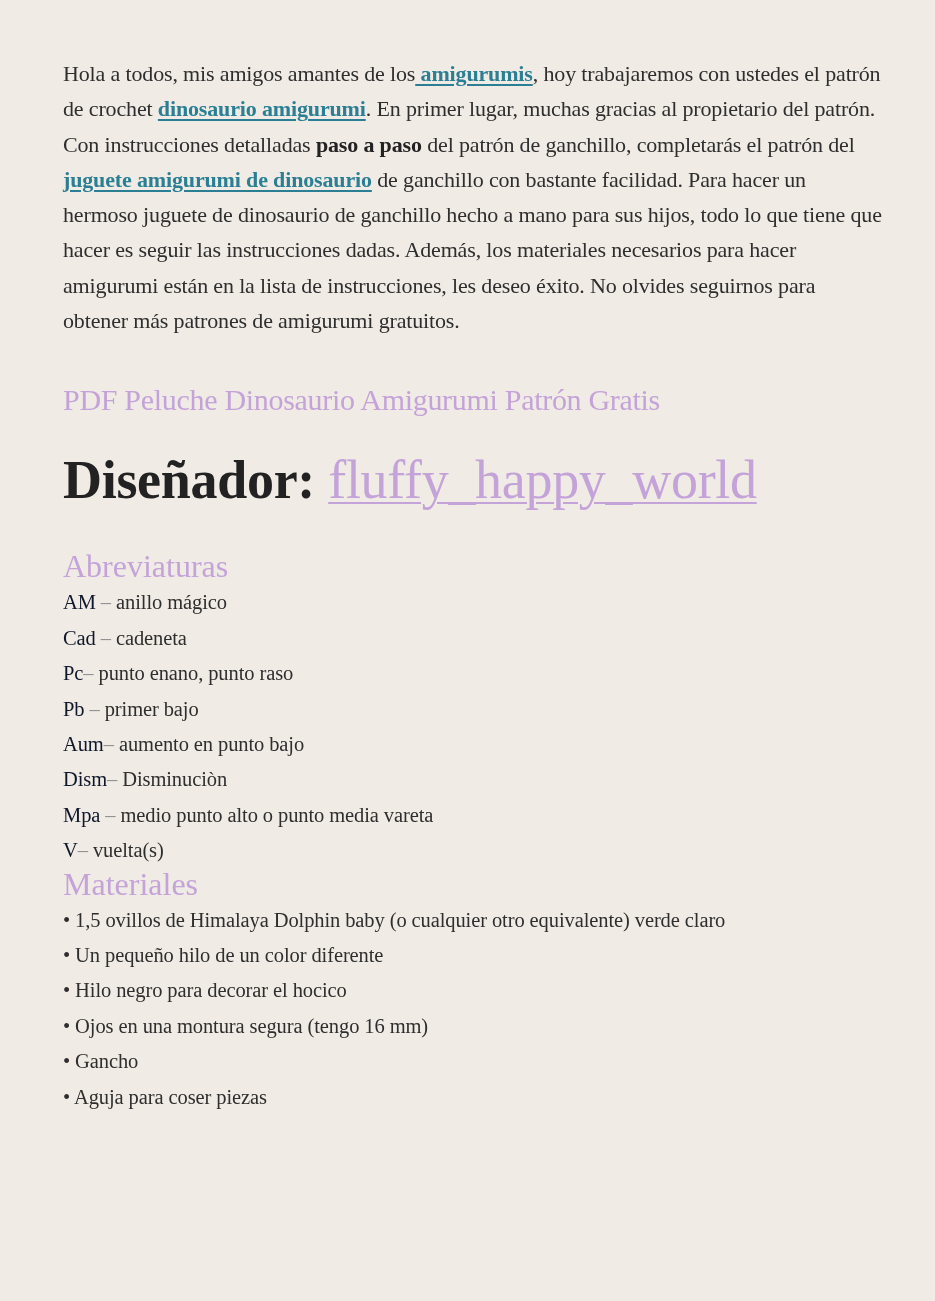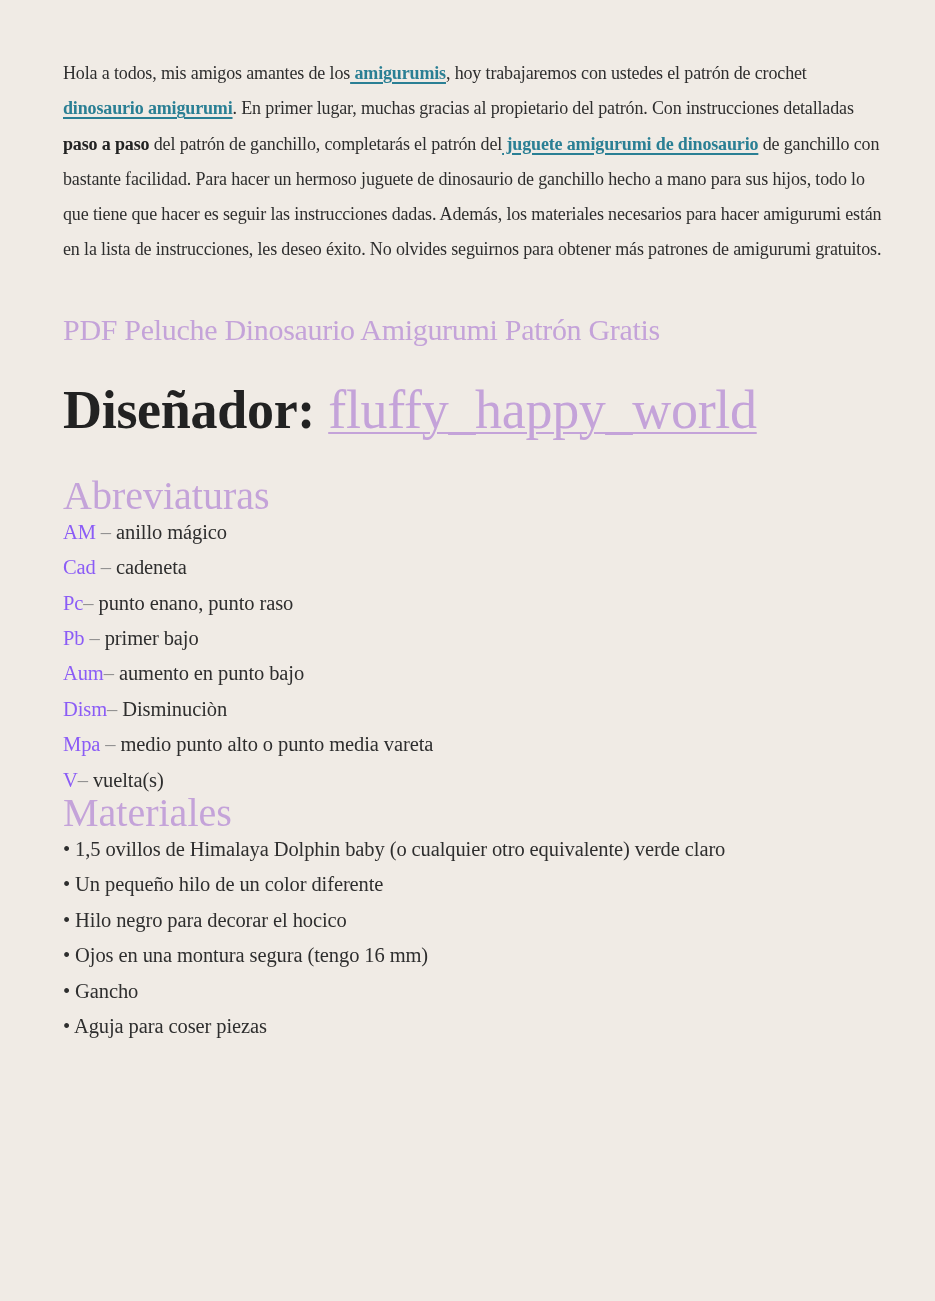--- a/index.html
+++ b/index.html
@@ -11,21 +11,21 @@
     }
     body {
       font-family: "Liberation Serif", "DejaVu Serif", serif;
       color: #2b2b2b;
     }
     .page {
       position: relative;
       padding: 56px 50px 0 63px;
     }
     .intro {
-      font-size: 18px;
+      font-size: 22px;
       line-height: 35.3px;
       color: #2e2e2e;
       letter-spacing: -0.15px;
     }
     .intro a {
       color: #2a7f94;
       font-weight: bold;
       text-decoration: underline;
       text-decoration-thickness: 2px;
       text-underline-offset: 3px;
@@ -49,34 +49,34 @@
       letter-spacing: -0.3px;
     }
     .designer a {
       font-weight: normal;
       color: #c4a3d9;
       text-decoration: underline;
       text-decoration-thickness: 2px;
       text-underline-offset: 4px;
     }
     .section-title {
-      font-size: 40px;
+      font-size: 32px;
       line-height: 38px;
       color: #c4a3d9;
       font-weight: normal;
     }
     .sec-abbr { margin-top: 37px; }
     .abbr-list, .mat-list { list-style: none; }
     .abbr-list li, .mat-list li {
       font-size: 20.5px;
       line-height: 35.4px;
       color: #2e2e2e;
       letter-spacing: -0.1px;
     }
-    .abbr-list .code { color: #8b5cf6; }
+    .abbr-list .code { color: #0f172a; }
     .abbr-list .dash { color: #8d8d8d; }
     .abbr-list li.wrap { width: 790px; }
     .sec-mat { margin-top: -4px; }
   </style>
 </head>
 <body>
 
 <div class="page">
 
   <p class="intro"><span>Hola a todos, mis amigos amantes de los</span><a> amigurumis</a><span>, hoy trabajaremos con ustedes el patrón de crochet </span><a>dinosaurio amigurumi</a><span>. En primer lugar, muchas gracias al propietario del patrón. Con instrucciones detalladas </span><b>paso a paso</b><span> del patrón de ganchillo, completarás el patrón del</span><a> juguete amigurumi de dinosaurio</a><span> de ganchillo con bastante facilidad. Para hacer un hermoso juguete de dinosaurio de ganchillo hecho a mano para sus hijos, todo lo que tiene que hacer es seguir las instrucciones dadas. Además, los materiales necesarios para hacer amigurumi están en la lista de instrucciones, les deseo éxito. No olvides seguirnos para obtener más patrones de amigurumi gratuitos.</span></p>

